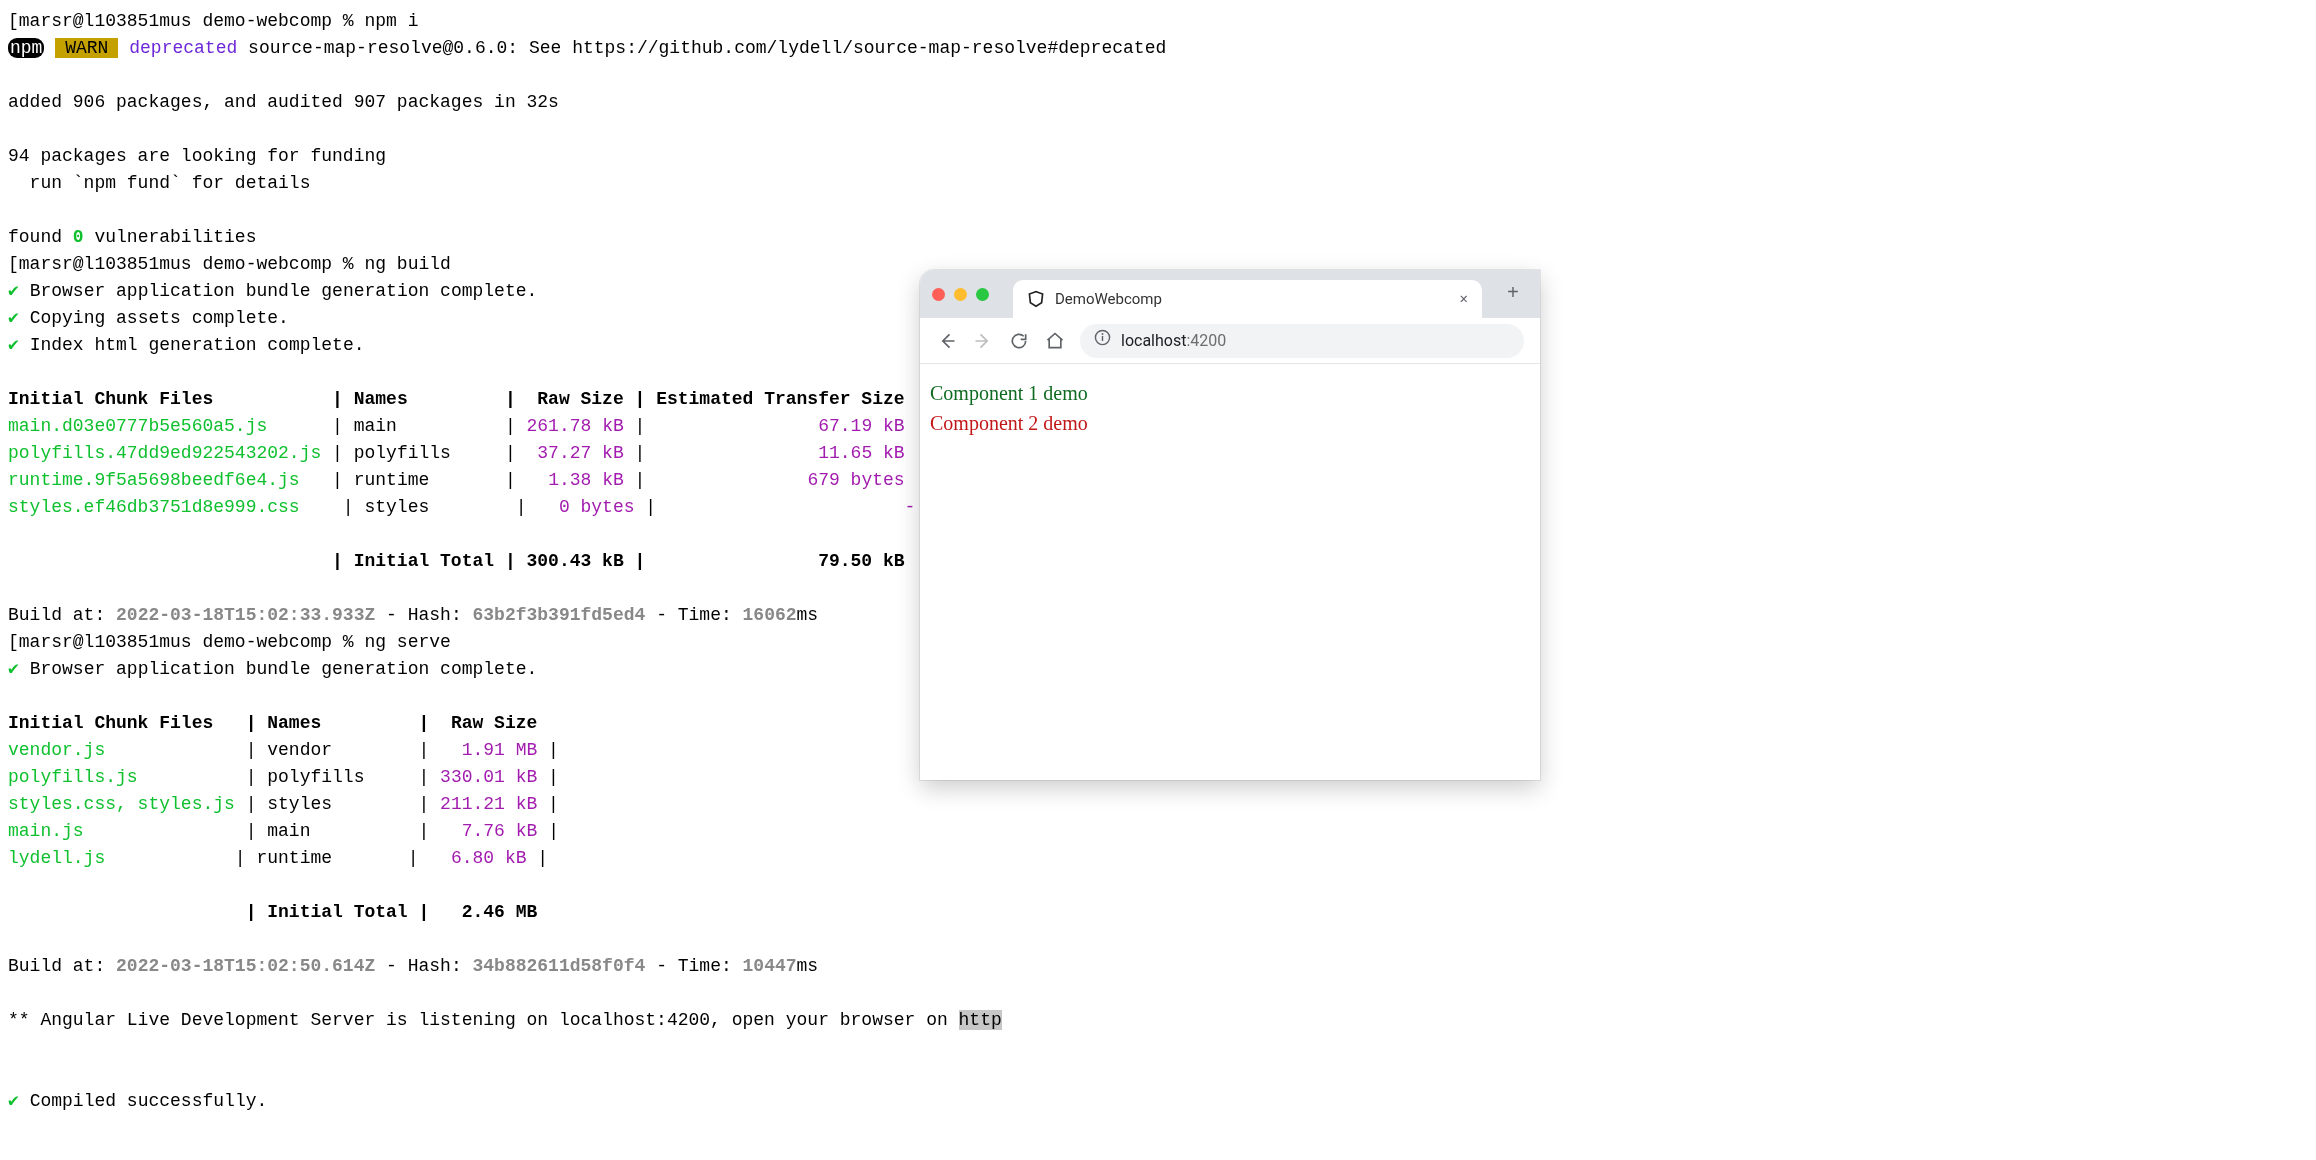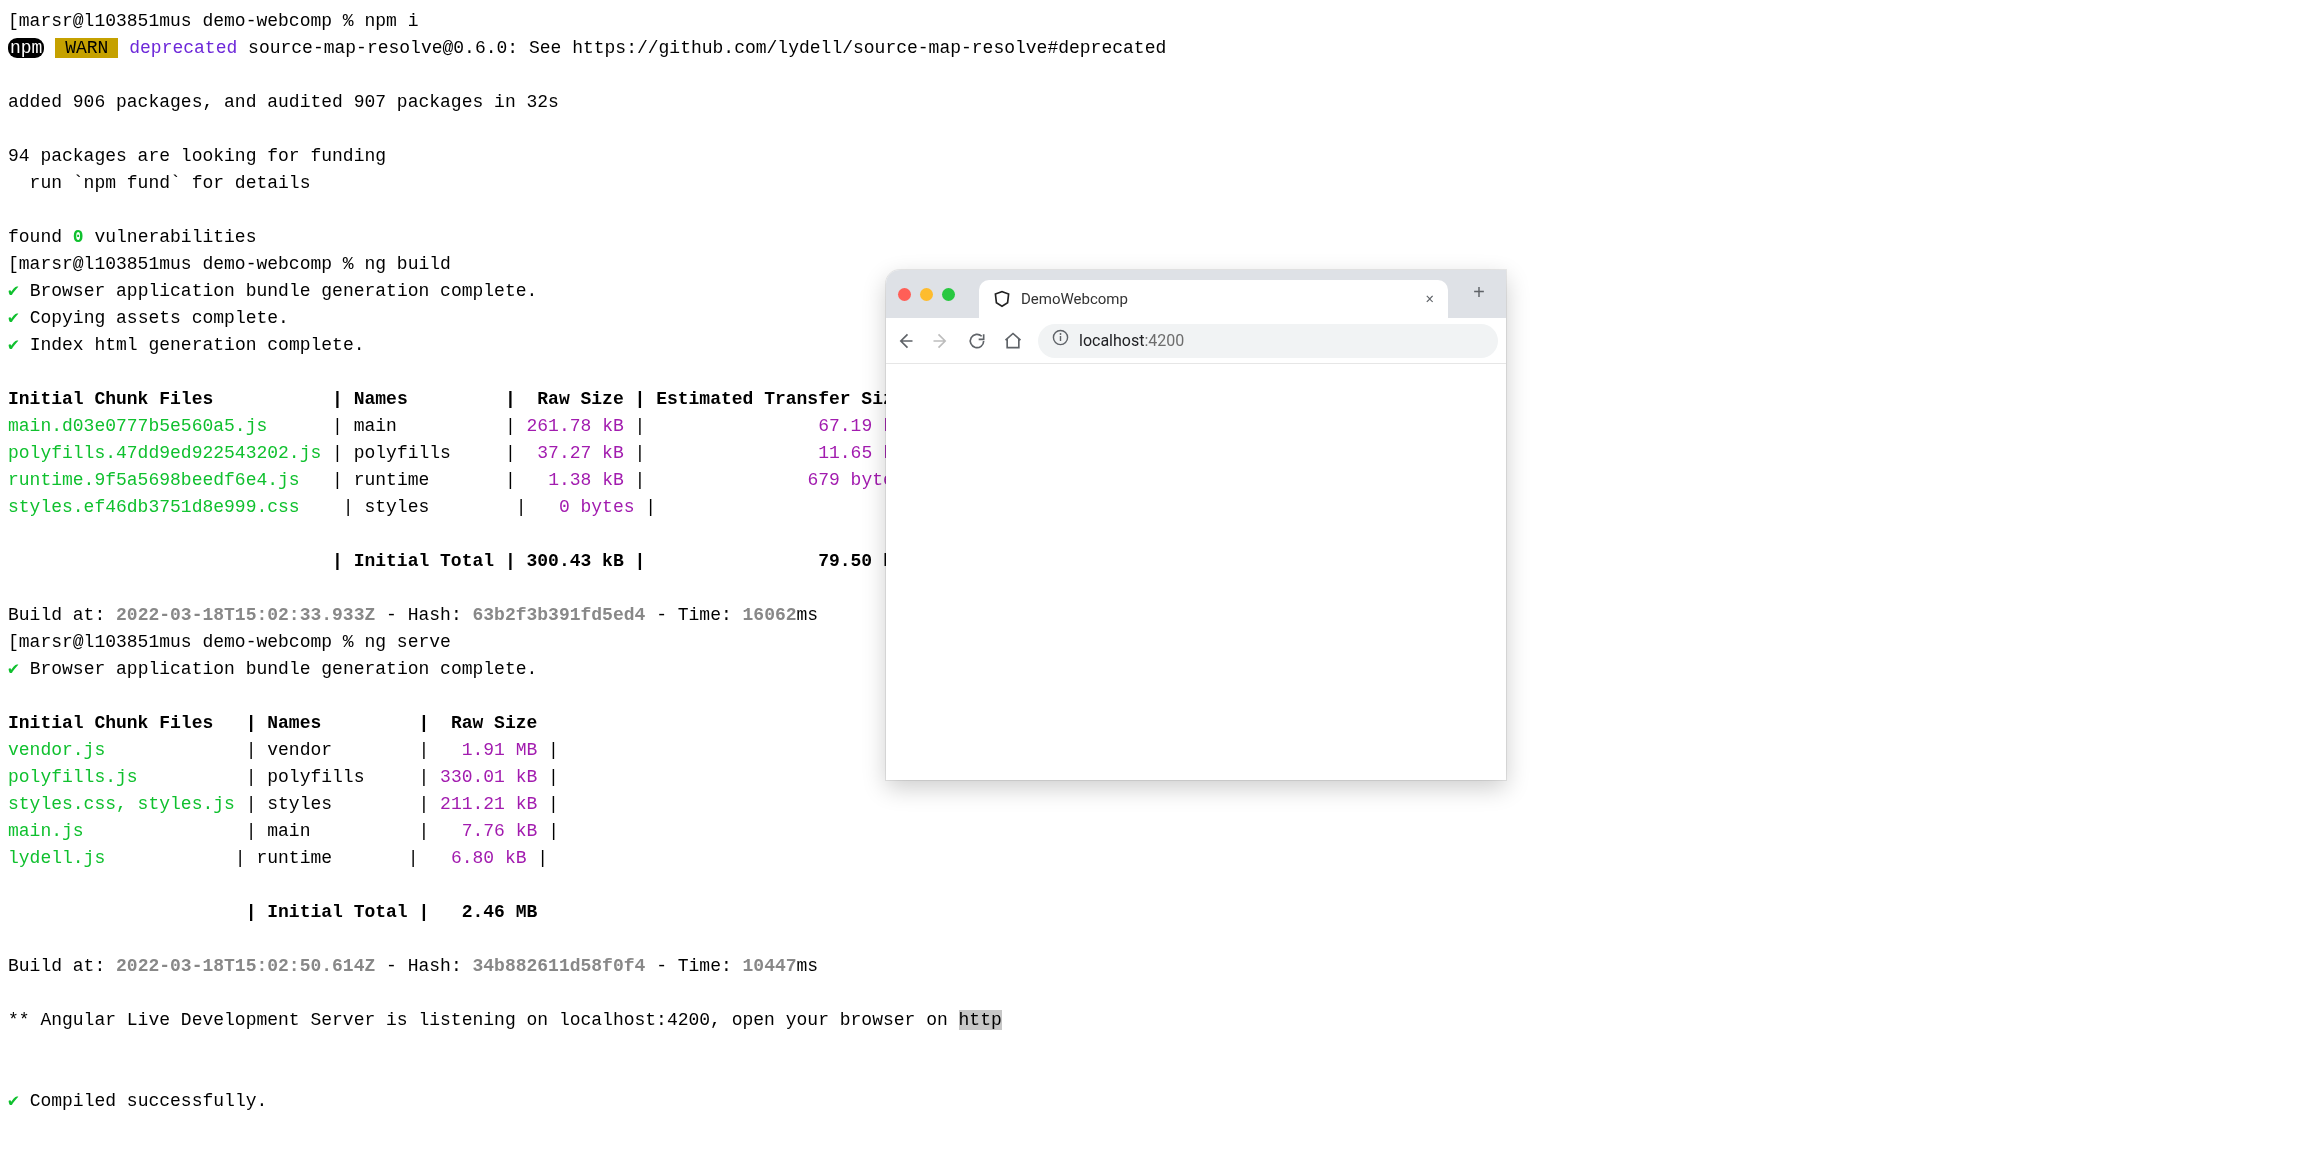--- a/index.html
+++ b/index.html
@@ -23,21 +23,21 @@
     .gray { color: #888888; }
     .magenta { color: #6d28d9; }
     .bold { font-weight: bold; }
     .inv-black { background: #000000; color: #ffffff; padding: 0 2px; border-radius: 9px; }
     .inv-yellow { background: #c5a100; color: #000000; padding: 0 10px; }
     .check { color: #0fc02e; }
 
     .browser {
       position: absolute;
       top: 270px;
-      left: 886px;
+      left: 920px;
       width: 620px;
       height: 510px;
       background: #ffffff;
       border-radius: 14px 0 0 0;
       box-shadow: 0 0 0 1px rgba(0,0,0,0.08), 0 8px 24px rgba(0,0,0,0.2);
       overflow: hidden;
     }
     .browser-tabbar {
       background: #dee1e6;
       height: 48px;
@@ -86,21 +86,21 @@
     }
     .angular-icon {
       width: 18px;
       height: 18px;
     }
     .browser-toolbar {
       height: 46px;
       display: flex;
       align-items: center;
       gap: 14px;
-      padding: 0 8px;
+      padding: 0 16px;
       border-bottom: 1px solid #e6e6e6;
     }
     .nav-btn {
       width: 22px;
       height: 22px;
       color: #5f6368;
       display: flex;
       align-items: center;
       justify-content: center;
     }
@@ -216,13 +216,17 @@
       <span class="info-icon">
         <svg width="17" height="17" viewBox="0 0 24 24">
             <circle cx="12" cy="12" r="10" fill="none" stroke="#5f6368" stroke-width="2"></circle>
             <line x1="12" y1="10" x2="12" y2="17" stroke="#5f6368" stroke-width="2"></line>
             <circle cx="12" cy="7" r="1.3" fill="#5f6368"></circle>
           </svg>
       </span>
       <span><span>localhost</span><span class="path">:4200</span></span>
     </div>
   </div>
+  <div class="browser-content">
+    <div class="comp1">Component 1 demo</div>
+    <div class="comp2">Component 2 demo</div>
+  </div>
 </div>
 
 </body></html>

